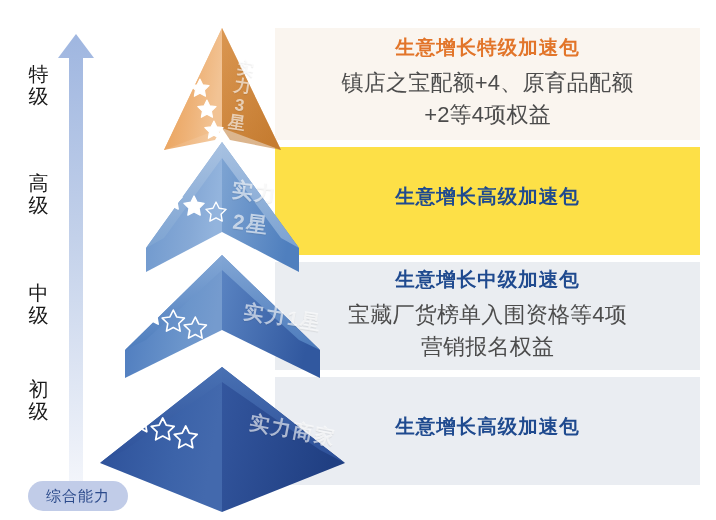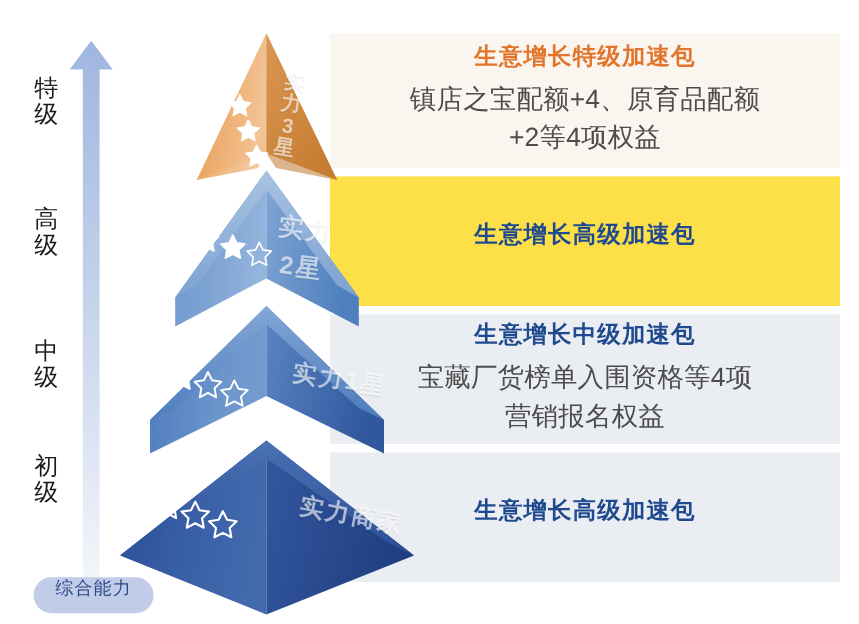--- a/index.html
+++ b/index.html
@@ -46,21 +46,21 @@
     font-weight:500;
   }
   #lvl-0{top:63px;}
   #lvl-1{top:172px;}
   #lvl-2{top:282px;}
   #lvl-3{top:378px;}
   #ability-pill{
     position:absolute;left:28px;top:481px;
     width:100px;height:30px;border-radius:15px;
     background:#c1cce8;
-    display:flex;justify-content:center;
+    display:flex;align-items:center;justify-content:center;
     font-size:15px;color:#2b4a8b;letter-spacing:1px;
   }
 
   
   #pyramid{position:absolute;left:80px;top:20px;width:290px;height:500px;}
   .tier-label{
     position:absolute;color:rgba(255,255,255,.62);
     font-weight:bold;letter-spacing:2px;text-align:center;
     pointer-events:none;white-space:pre-line;
     text-shadow:0 1px 1px rgba(0,0,0,.08);

